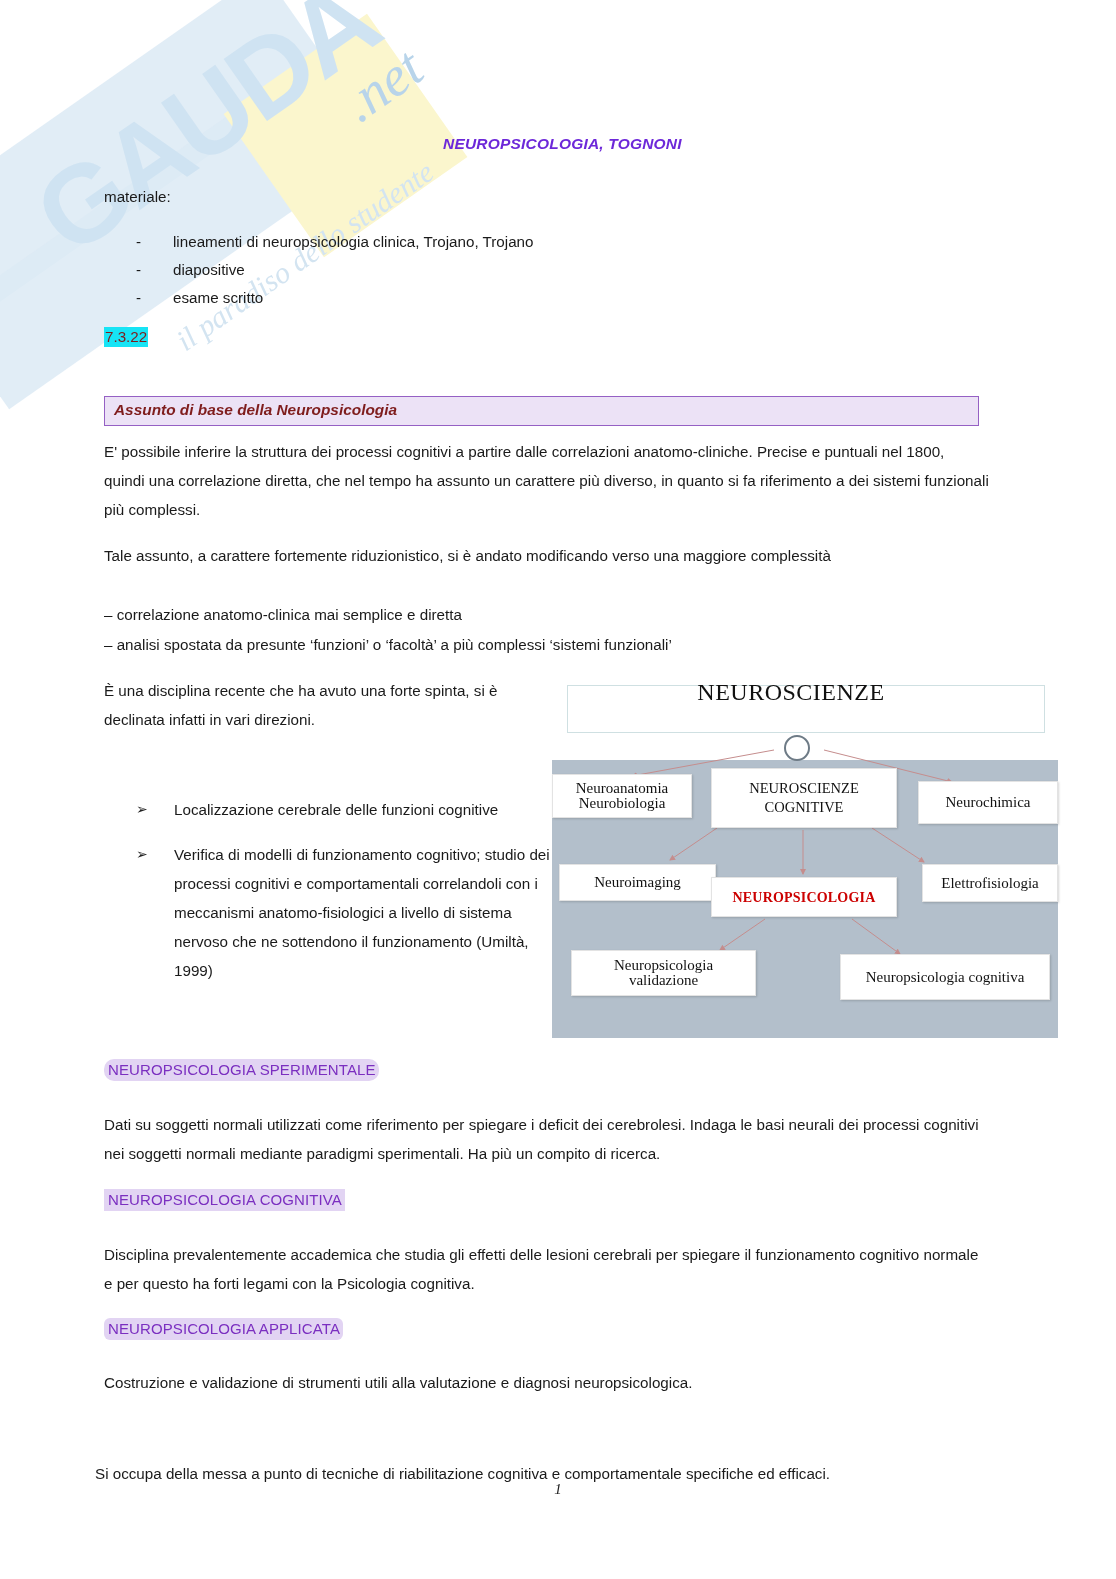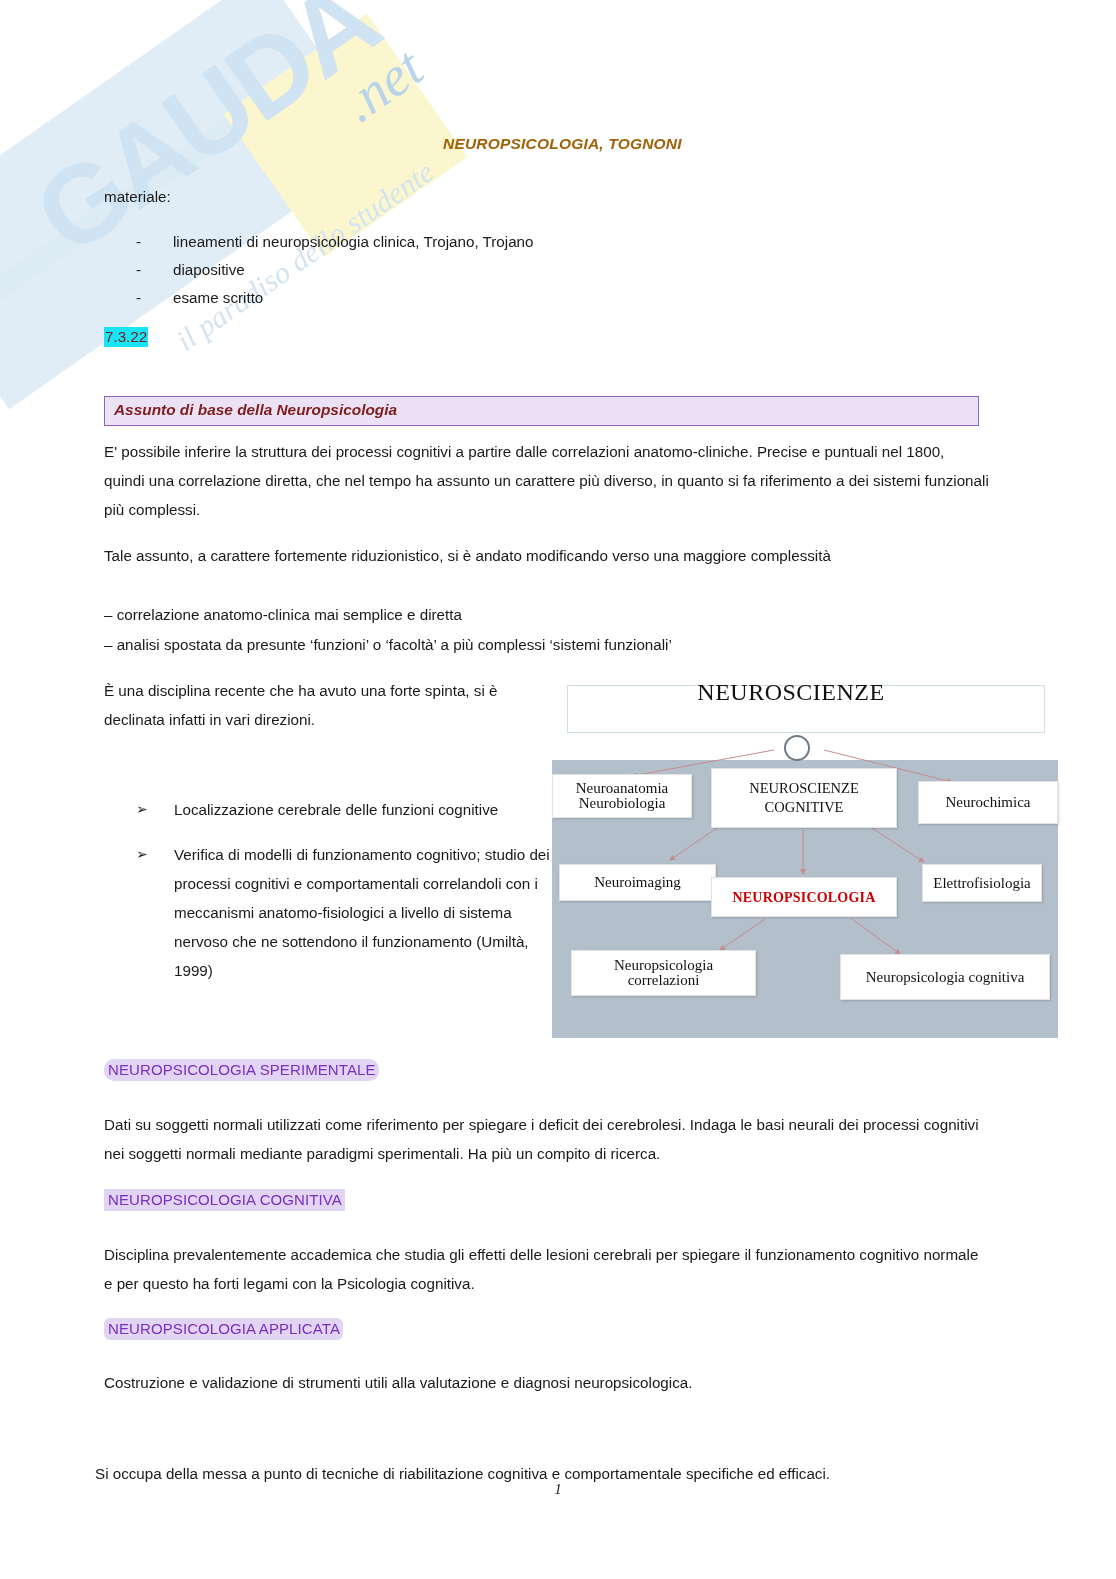--- a/index.html
+++ b/index.html
@@ -88,21 +88,21 @@
     position: relative;
     z-index: 2;
   }
   .doc-title {
     position: absolute;
     left: 443px;
     top: 135px;
     font-size: 15.5px;
     font-weight: bold;
     font-style: italic;
-    color: #a16207;
+    color: #6d28d9;
     letter-spacing: .2px;
     white-space: nowrap;
   }
   .body-text {
     position: absolute;
     font-size: 15.2px;
     color: #1a1a1a;
     line-height: 29px;
   }
   .lbl-materiale { left: 104px; top: 182px; }
@@ -225,21 +225,21 @@
     font-family: "Liberation Serif", serif;
     font-size: 15px;
     color: #111;
     line-height: 15px;
     box-shadow: 1px 1px 2px rgba(0,0,0,.16);
   }
   .n-anat   { left: 0px;   top: 96px;  width: 140px; height: 44px; }
   .n-cogn   { left: 159px; top: 90px;  width: 186px; height: 60px; font-size: 14.5px; line-height: 19px; }
   .n-chim   { left: 366px; top: 103px; width: 140px; height: 43px; }
   .n-img    { left: 7px;   top: 186px; width: 157px; height: 37px; }
-  .n-elet   { left: 370px; top: 186px; width: 120px; height: 38px; }
+  .n-elet   { left: 370px; top: 186px; width: 136px; height: 38px; }
   .n-npsi   { left: 159px; top: 199px; width: 186px; height: 40px; color: #cc0000; font-weight: bold; font-size: 14px; letter-spacing: .2px; }
   .n-sper   { left: 19px;  top: 272px; width: 185px; height: 46px; }
   .n-cgn    { left: 288px; top: 276px; width: 210px; height: 46px; }
   #dg-arrows { position: absolute; left: 0; top: 0; width: 506px; height: 360px; }
 
   
   .hl-heading {
     position: absolute;
     font-size: 15px;
     color: #7b2fc0;
@@ -365,21 +365,21 @@
       </div>
 
       <div class="dg-node n-chim">Neurochimica</div>
       <div class="dg-node n-img">Neuroimaging</div>
       <div class="dg-node n-elet">Elettrofisiologia</div>
       <div class="dg-node n-npsi">NEUROPSICOLOGIA</div>
 
       <div class="dg-node n-sper">
         <span>
           <span>Neuropsicologia</span><br>
-          <span>correlazioni</span>
+          <span>validazione</span>
         </span>
       </div>
 
       <div class="dg-node n-cgn">Neuropsicologia cognitiva</div>
     </div>
 
     <div class="hl-heading h-sper">NEUROPSICOLOGIA SPERIMENTALE</div>
     <div class="body-text p6">Dati su soggetti normali utilizzati come riferimento per spiegare i deficit dei cerebrolesi. Indaga le basi neurali dei processi cognitivi nei soggetti normali mediante paradigmi sperimentali. Ha più un compito di ricerca.</div>
 
     <div class="hl-heading h-cogn">NEUROPSICOLOGIA COGNITIVA</div>

